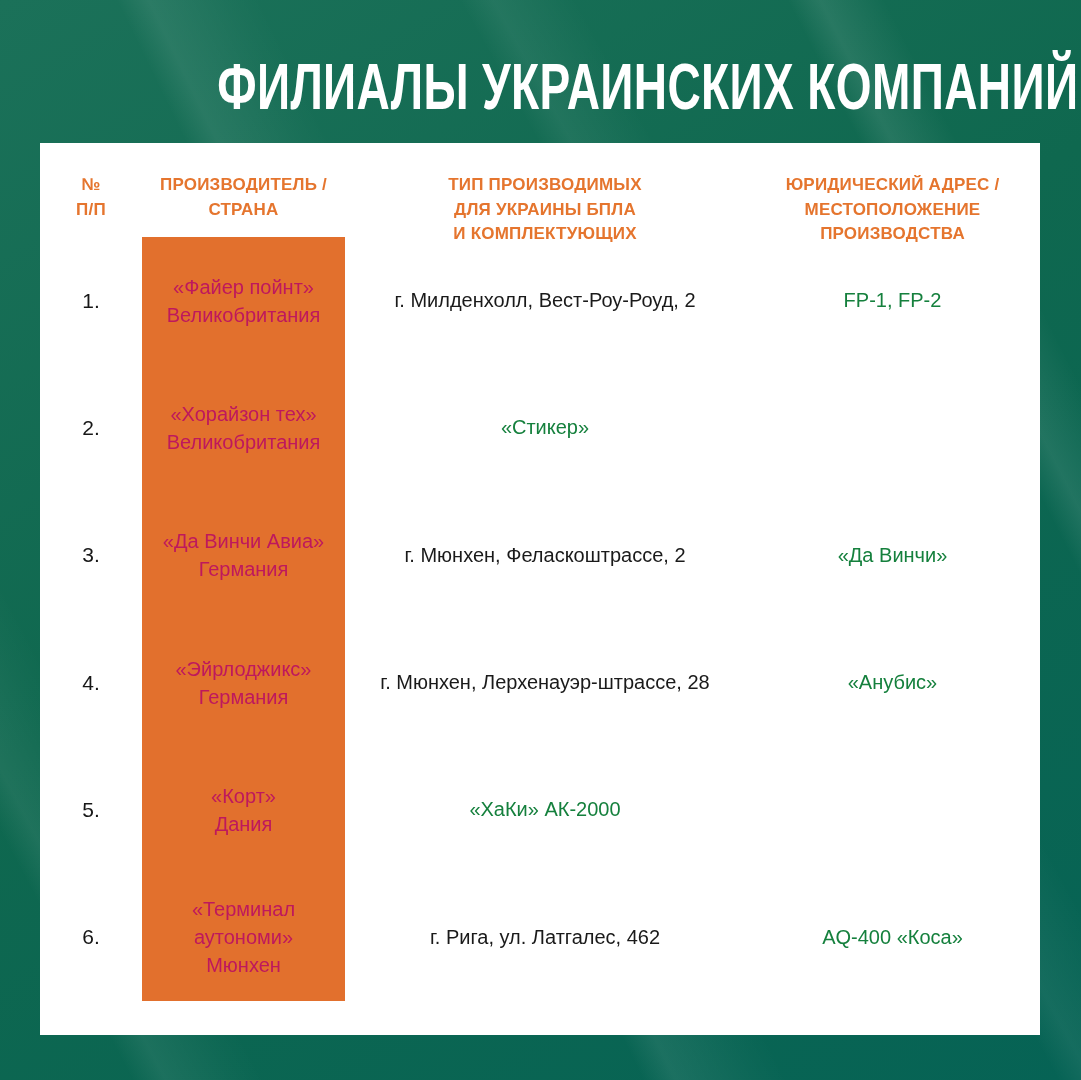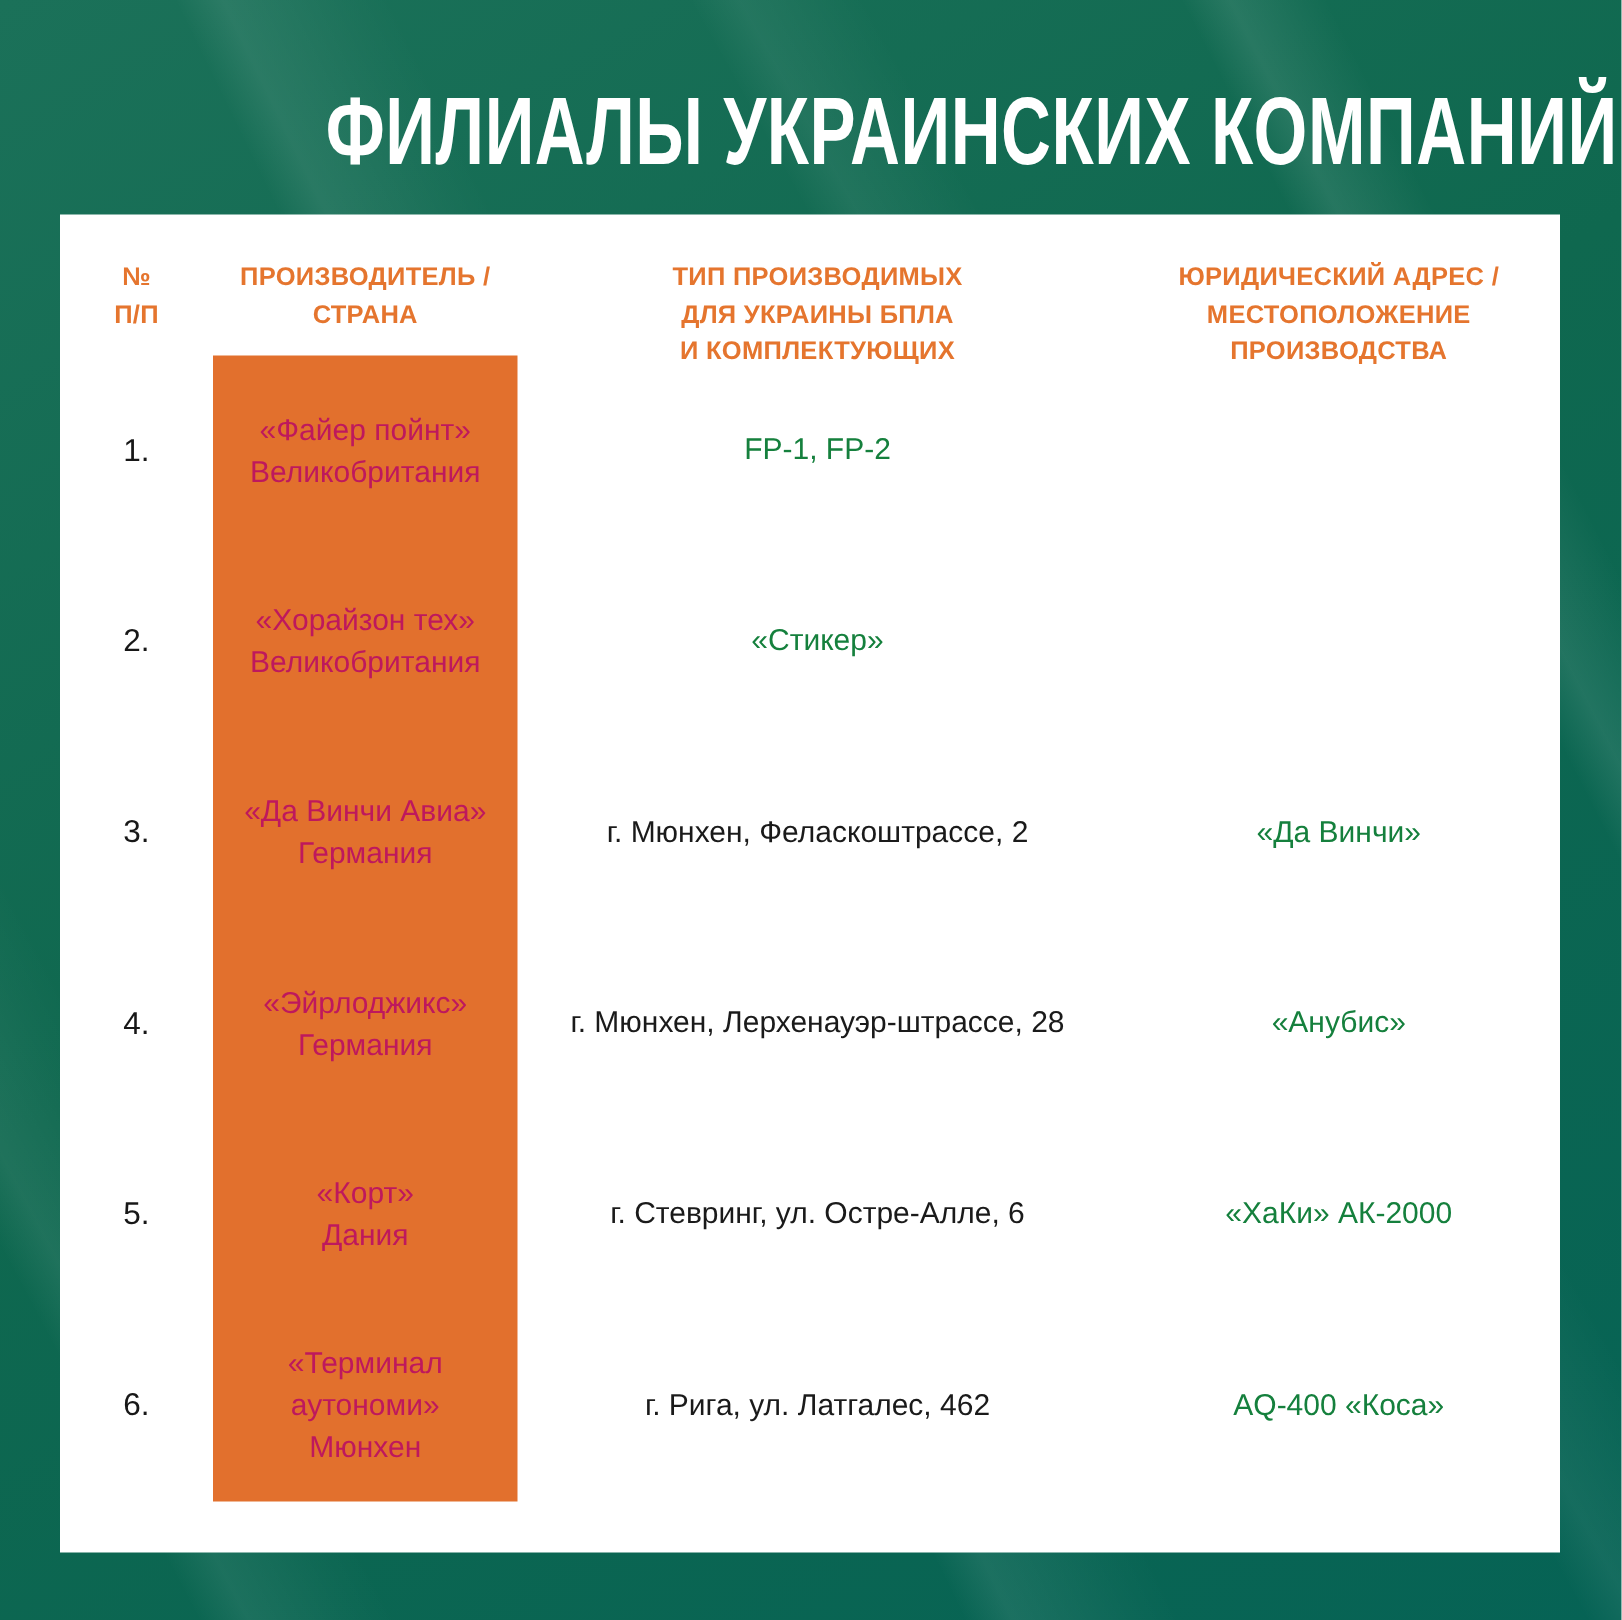--- a/index.html
+++ b/index.html
@@ -142,20 +142,21 @@
     <div class="orange-band"></div>
 
     <div class="tbody">
 
       <div class="row grid-cols">
         <div class="td td-num">1.</div>
         <div class="td td-mfr">
           <div>«Файер пойнт»</div>
           <div class="mfr-country">Великобритания</div>
         </div>
+        <div class="td td-addr">г. Милденхолл, Вест-Роу-Роуд, 2</div>
         <div class="td td-type">FP-1, FP-2</div>
       </div>
 
       <div class="row grid-cols">
         <div class="td td-num">2.</div>
         <div class="td td-mfr">
           <div>«Хорайзон тех»</div>
           <div class="mfr-country">Великобритания</div>
         </div>
         <div class="td td-type">«Стикер»</div>
@@ -180,21 +181,20 @@
         <div class="td td-addr">г. Мюнхен, Лерхенауэр-штрассе, 28</div>
         <div class="td td-type">«Анубис»</div>
       </div>
 
       <div class="row grid-cols">
         <div class="td td-num">5.</div>
         <div class="td td-mfr">
           <div>«Корт»</div>
           <div class="mfr-country">Дания</div>
         </div>
-        <div class="td td-addr">г. Стевринг, ул. Остре-Алле, 6</div>
         <div class="td td-type">«ХаКи» АК-2000</div>
       </div>
 
       <div class="row grid-cols">
         <div class="td td-num">6.</div>
         <div class="td td-mfr">
           <div>«Терминал аутономи»</div>
           <div class="mfr-country">Мюнхен</div>
         </div>
         <div class="td td-addr">г. Рига, ул. Латгалес, 462</div>

